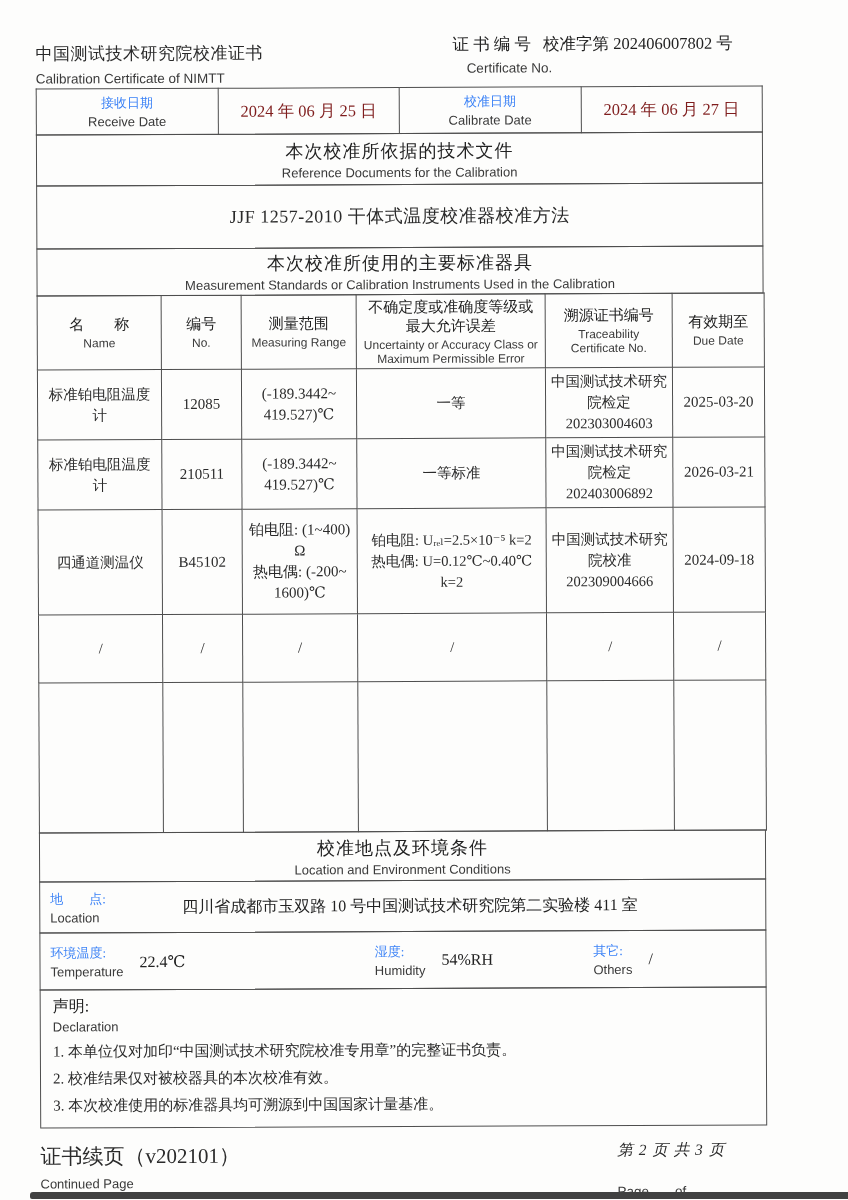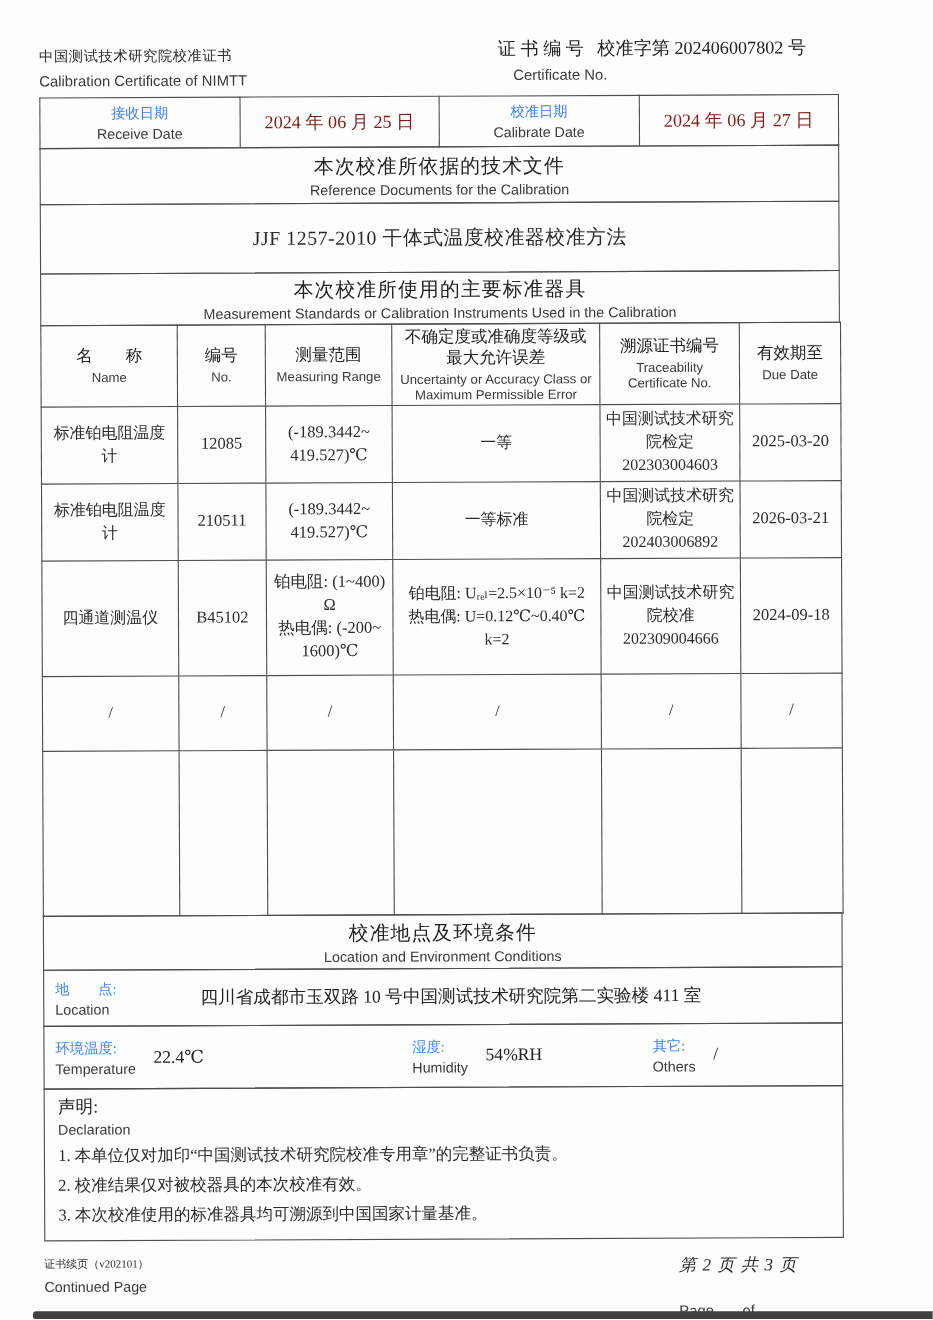--- a/index.html
+++ b/index.html
@@ -10,21 +10,21 @@
   }
   .doc{
     position:absolute;left:38px;top:34px;width:727px;
     transform:rotate(-0.25deg);transform-origin:50% 50%;
   }
   .sans{font-family:"Liberation Sans","DejaVu Sans",sans-serif;}
   .pre{white-space:pre-line;}
 
   
   .topbar{display:flex;justify-content:space-between;align-items:flex-start;height:54px;}
-  .t-cn{font-size:13px;letter-spacing:.5px;padding-top:7px;color:#2a2a2a;}
+  .t-cn{font-size:17px;letter-spacing:.5px;padding-top:7px;color:#2a2a2a;}
   .t-en{font-size:13.5px;color:#3a3a3a;margin-top:6px;}
   .certno{width:310px;}
   .certno-line{font-size:16.5px;white-space:nowrap;color:#222;}
   .certno-en{font-size:13.5px;color:#3a3a3a;margin-top:5px;padding-left:14px;}
 
   
   .box{border:1px solid #4e4e4e;margin-top:-1px;box-sizing:border-box;background:transparent;}
   .sec{display:flex;flex-direction:column;align-items:center;justify-content:center;text-align:center;}
   .sec .cn{font-size:18px;letter-spacing:1px;color:#222;}
   .sec .en{font-size:13px;color:#3a3a3a;margin-top:2px;}
@@ -55,21 +55,21 @@
   .env-g{display:flex;align-items:center;}
   .env-g1{width:46%;} .env-g2{width:31%;} .env-g3{width:23%;}
   .env-val{font-size:16px;color:#222;margin-left:16px;}
 
   .decl{padding:6px 12px 8px;min-height:104px;}
   .decl .cn{font-size:16px;color:#222;}
   .decl .en{font-size:13px;color:#3a3a3a;margin:2px 0 4px;}
   .decl-item{font-size:15px;line-height:27px;color:#2b2b2b;}
 
   .footer{display:flex;justify-content:space-between;margin-top:14px;}
-  .f-left .cn{font-size:10px;color:#2b2b2b;}
+  .f-left .cn{font-size:21px;color:#2b2b2b;}
   .f-left .en{font-size:13px;color:#3a3a3a;margin-top:6px;}
   .f-right{width:150px;}
   .f-right .cn{font-size:15.5px;color:#2b2b2b;letter-spacing:1px;font-style:italic;}
   .f-right .en{font-size:13.5px;color:#3a3a3a;margin-top:23px;display:flex;gap:26px;}
 
   .bottom-bar{
     position:absolute;left:30px;right:0;bottom:1px;height:7px;
     background:#414141;border-radius:3px 0 0 2px;
   }
 </style>

